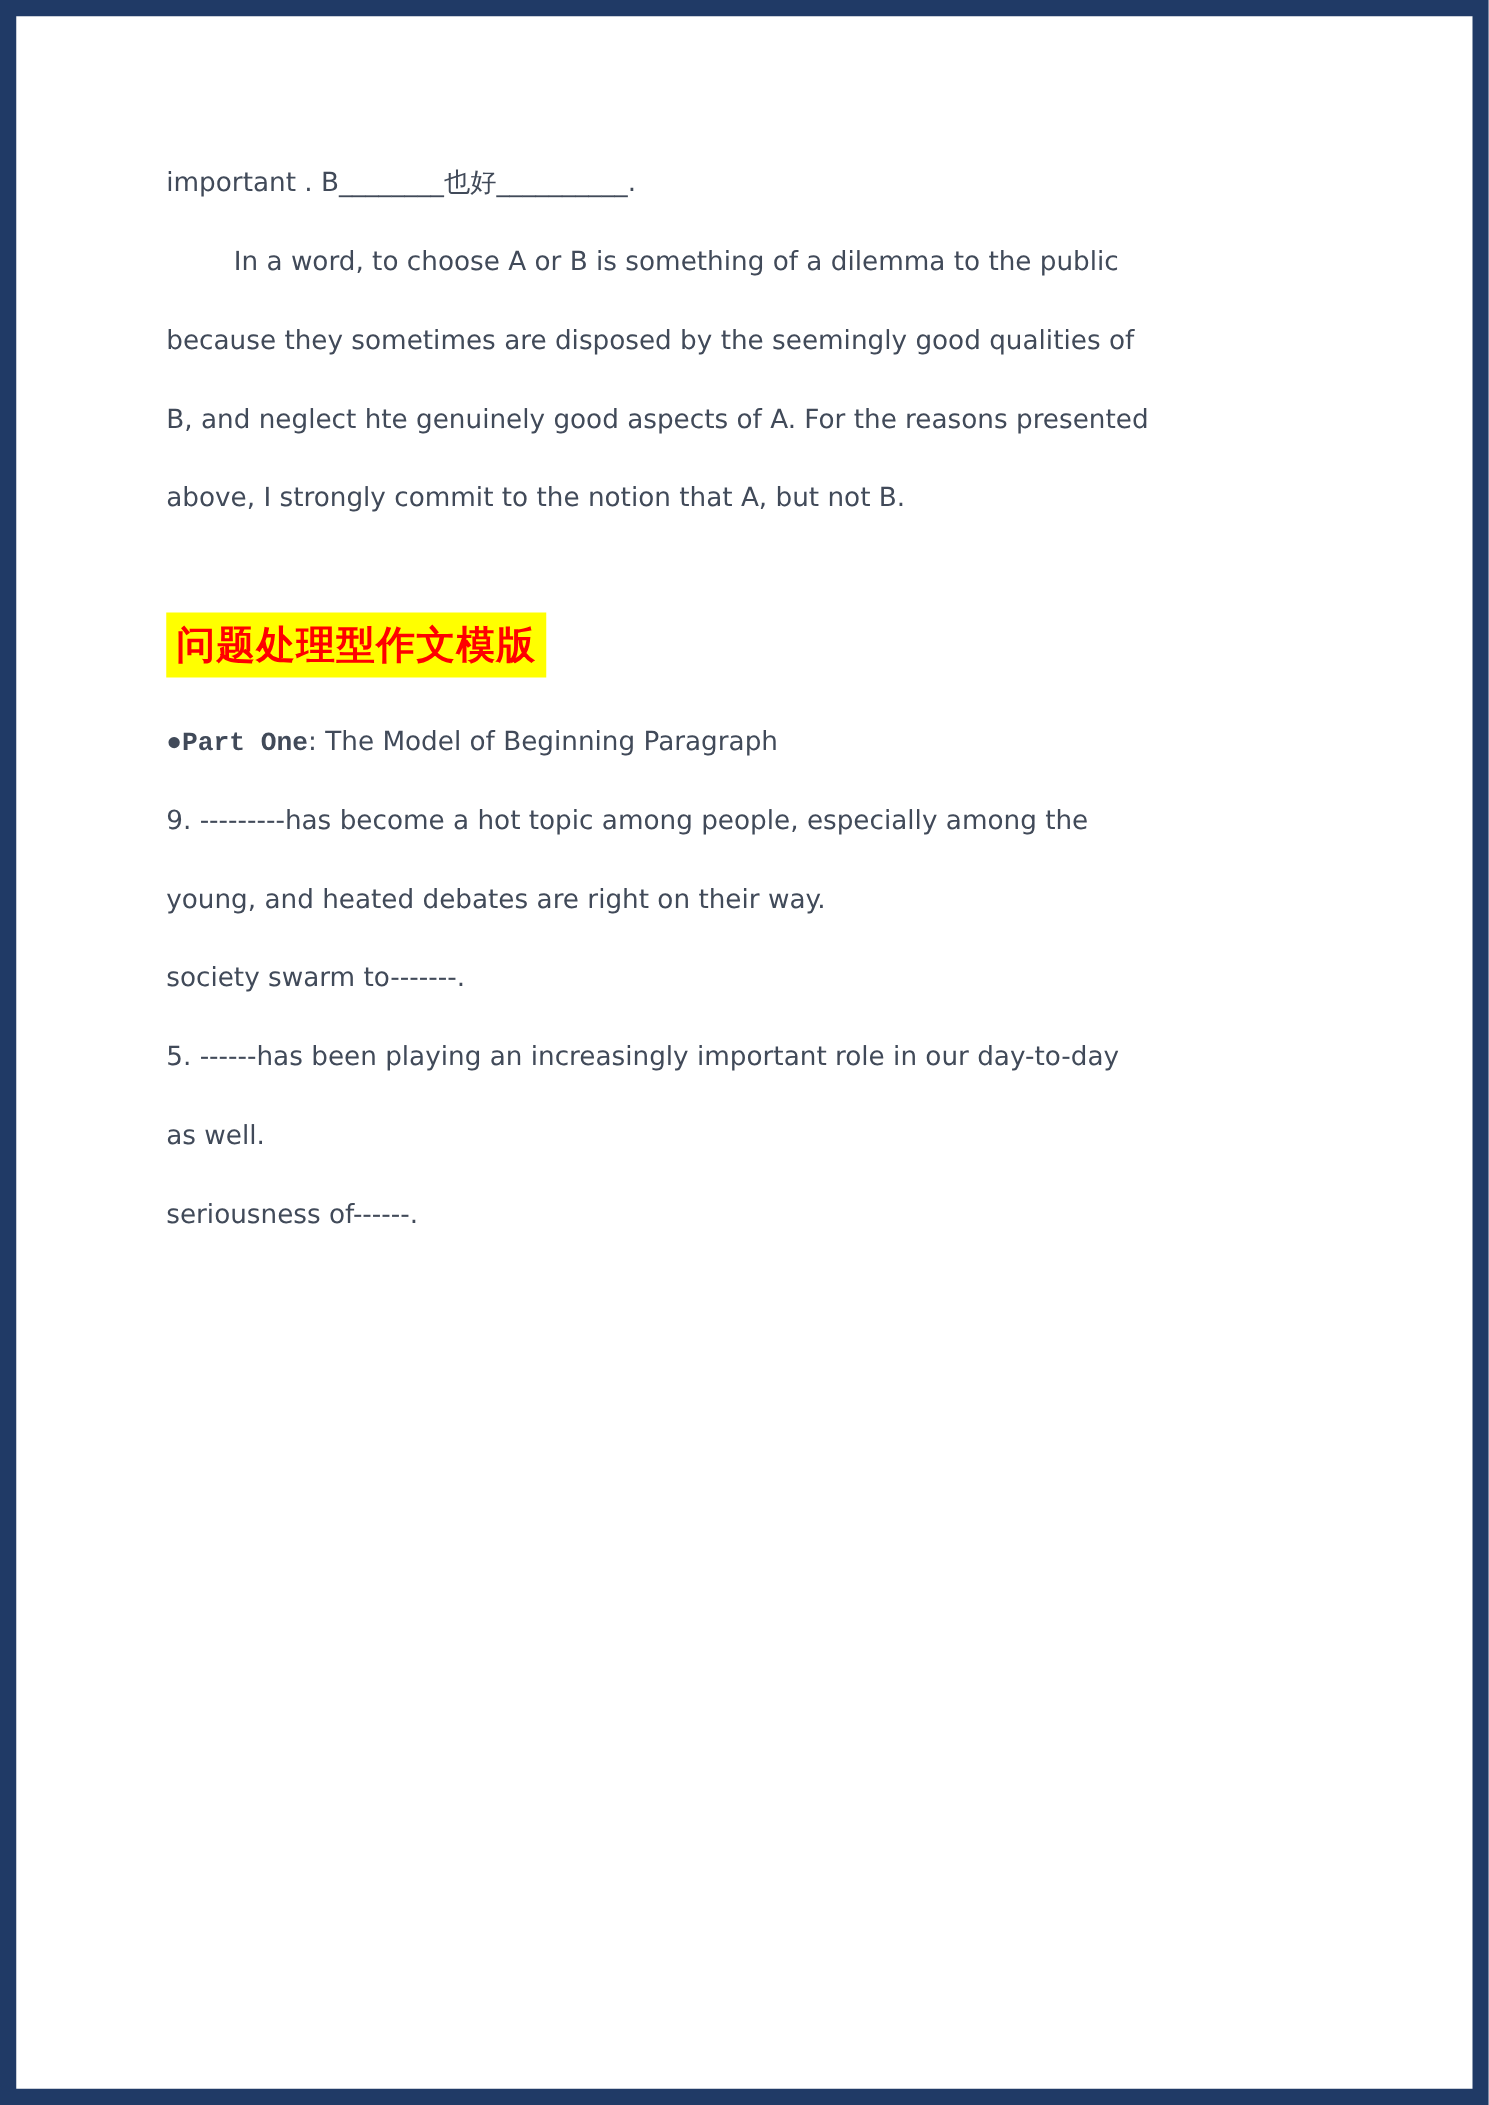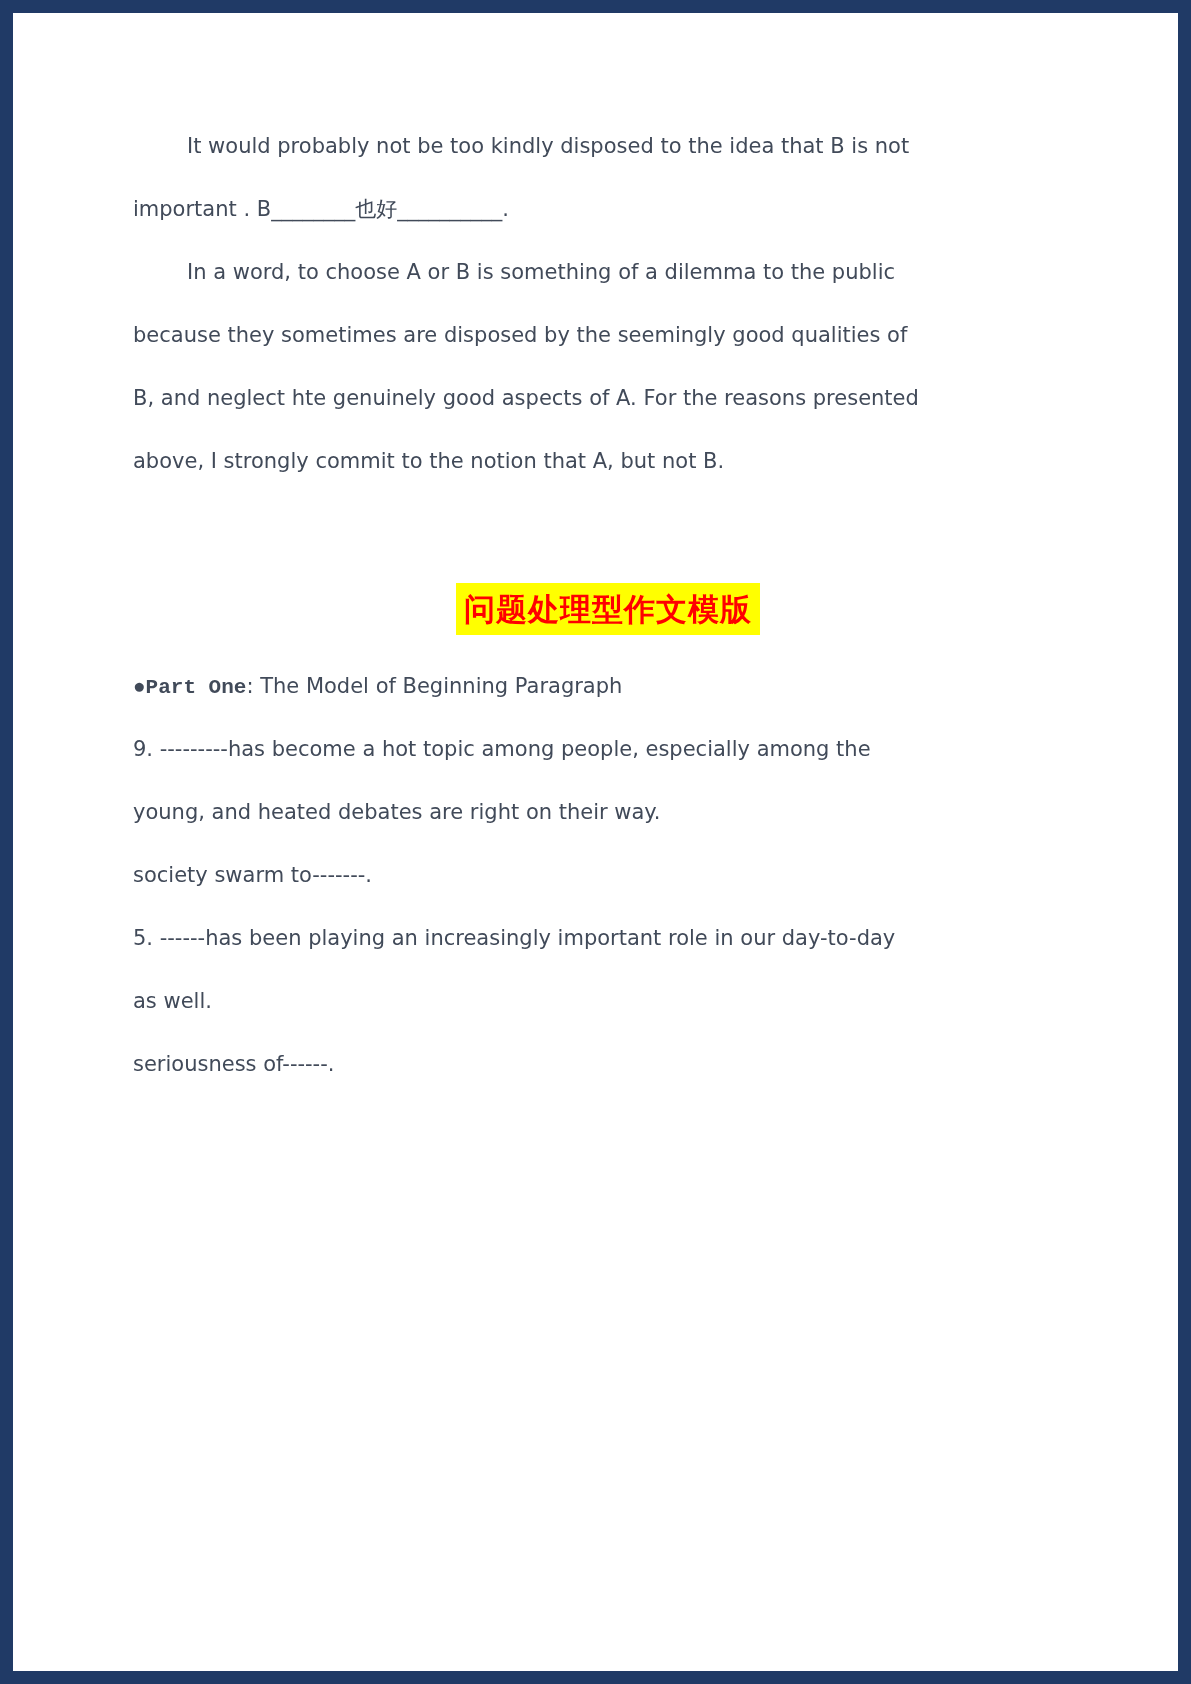--- a/index.html
+++ b/index.html
@@ -23,23 +23,23 @@
   }
   .line {
     height: 63px;
     line-height: 63px;
     white-space: nowrap;
   }
   .indent {
     padding-left: 54px;
   }
   .heading-row {
-    margin-top: 90px;
+    margin-top: 60px;
     margin-bottom: 16px;
-    text-align: center;
+    text-align: left;
     height: 56px;
     line-height: 56px;
   }
   .heading {
     display: inline-block;
     background: #ffff00;
     color: #ff0000;
     font-weight: bold;
     font-size: 31px;
     line-height: 48px;
@@ -48,21 +48,20 @@
   }
   .bold { font-weight: bold; font-family: Liberation Mono, monospace; }
   .part-line { height: 63px; line-height: 63px; }
 </style>
 </head>
 <body>
 
 <div class="page">
   <div class="content">
 
-    <div class="line indent">It would probably not be too kindly disposed to the idea that B is not</div>
     <div class="line">important . B________也好__________.</div>
 
     <div class="line indent">In a word, to choose A or B is something of a dilemma to the public</div>
     <div class="line">because they sometimes are disposed by the seemingly good qualities of</div>
     <div class="line">B, and neglect hte genuinely good aspects of A. For the reasons presented</div>
     <div class="line">above, I strongly commit to the notion that A, but not B.</div>
 
     <div class="heading-row">
       <span class="heading">问题处理型作文模版</span>
     </div>

